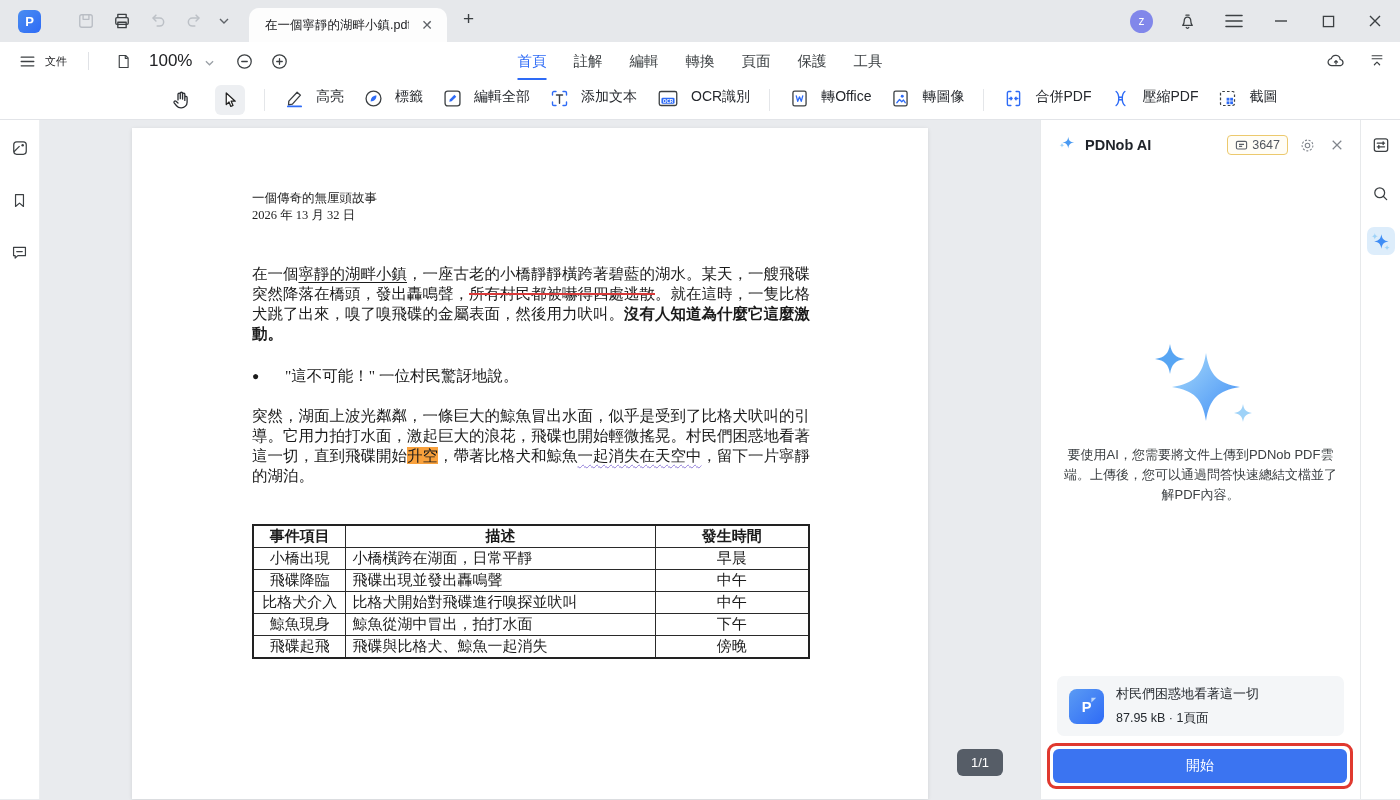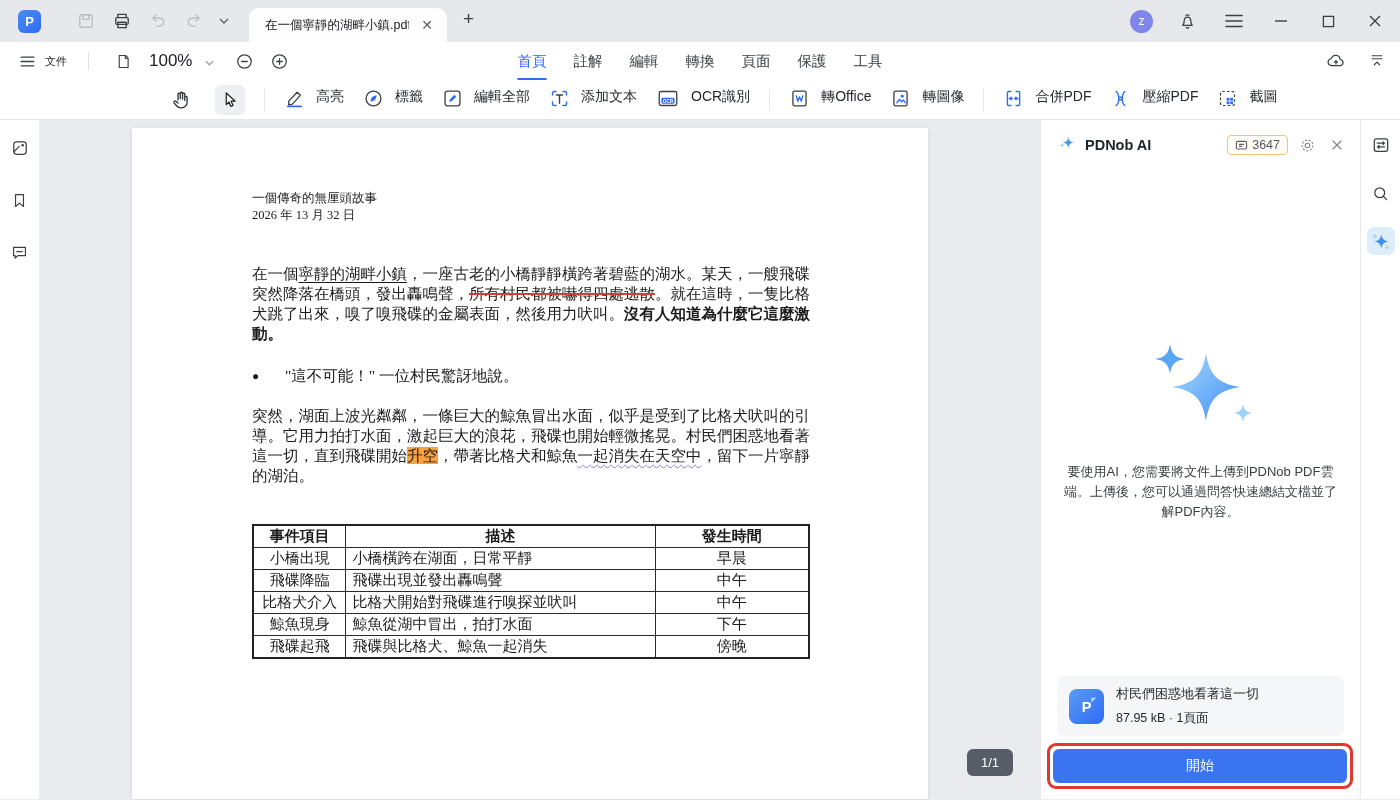--- a/index.html
+++ b/index.html
@@ -58,30 +58,30 @@
   .bullet-dot { width:33px; font-size:12px; }
   .p2 { margin-top:20px; }
   .evt-table { margin-top:38px; border-collapse:collapse; width:558px; font-size:15px; }
   .evt-table th, .evt-table td { border:1px solid #2a2a2a; padding:0 6px; line-height:21px; }
   .evt-table th { font-weight:700; text-align:center; }
   .evt-table td:nth-child(1), .evt-table td:nth-child(3) { text-align:center; }
   .evt-table th:nth-child(1) { width:95px; }
   .evt-table th:nth-child(2) { width:318px; }
   .evt-table th:nth-child(3) { width:158px; }
   .evt-table { border:2px solid #222; }
-  .page-pill { position:absolute; right:27px; bottom:23px; background:rgba(73,80,91,.92); color:#fff; border-radius:6px; font-size:13px; padding:6px 14px; }
+  .page-pill { position:absolute; right:37px; bottom:23px; background:rgba(73,80,91,.92); color:#fff; border-radius:6px; font-size:13px; padding:6px 14px; }
 
   
   .ai-panel { width:320px; background:#fff; border-left:1px solid #e7e9eb; display:flex; flex-direction:column; position:relative; }
   .ai-head { display:flex; align-items:center; gap:8px; padding:13px 12px 10px 16px; }
   .ai-title { font-size:14.5px; font-weight:700; color:#1f2329; flex:1; }
   .credit-badge { display:flex; align-items:center; gap:4px; border:1px solid #ecc96d; background:#fffdf6; border-radius:4px; padding:2px 7px; font-size:12.5px; color:#52575e; }
   .ai-center { text-align:center; margin-top:172px; }
   .ai-greet { font-size:15px; font-weight:700; color:#17191c; margin-top:16px; }
-  .ai-desc { font-size:13px; color:#3c4043; line-height:20px; padding:0 19px; margin-top:27px; text-align:center; }
+  .ai-desc { font-size:13px; color:#3c4043; line-height:20px; padding:0 19px; margin-top:10px; text-align:center; }
   .ai-bottom { margin-top:auto; }
   .file-card { margin:0 16px; background:#f4f6f8; border-radius:7px; padding:9px 12px; display:flex; align-items:center; gap:12px; }
   .fc-name { font-size:13px; color:#24292e; }
   .fc-meta { font-size:12.5px; color:#24292e; margin-top:7px; }
   .annot-box { margin:7px 7px 10px 6px; border:3px solid #e0392f; border-radius:9px; padding:3px; }
   .start-btn { height:34px; width:100%; background:#3b74f1; border:none; border-radius:6px; color:#fff; font-size:14px; font-family:inherit; display:flex; align-items:center; justify-content:center; }
 </style>
 </head>
 <body>
 

